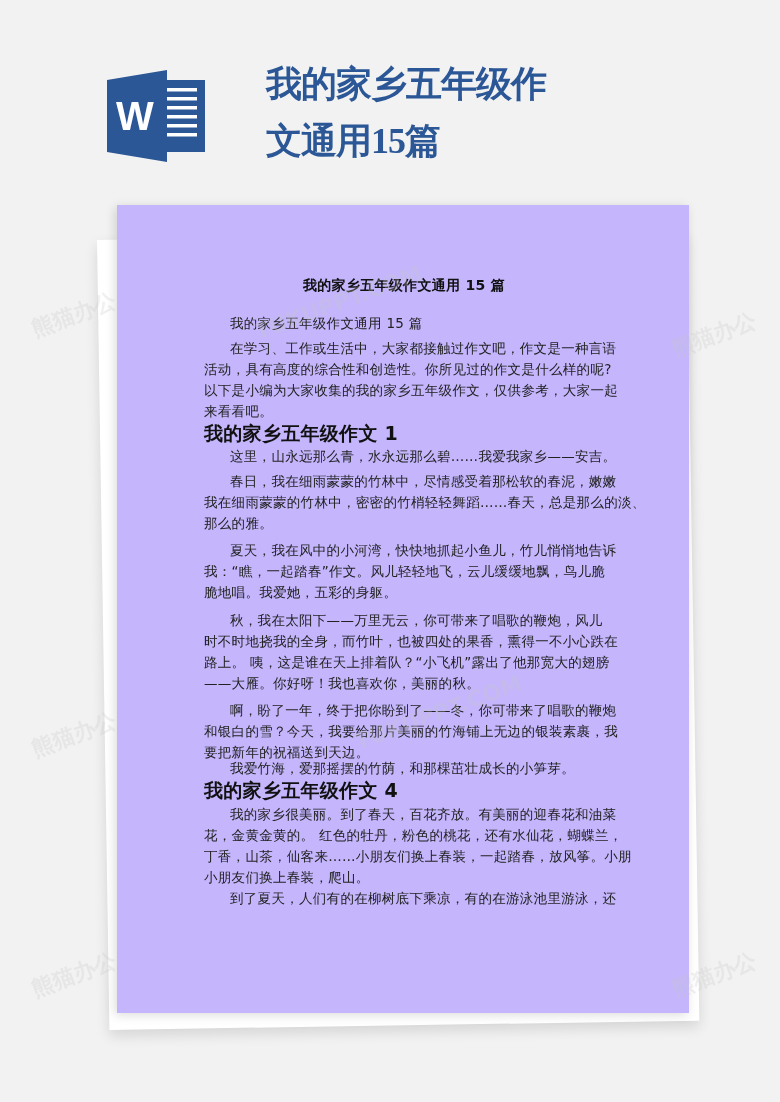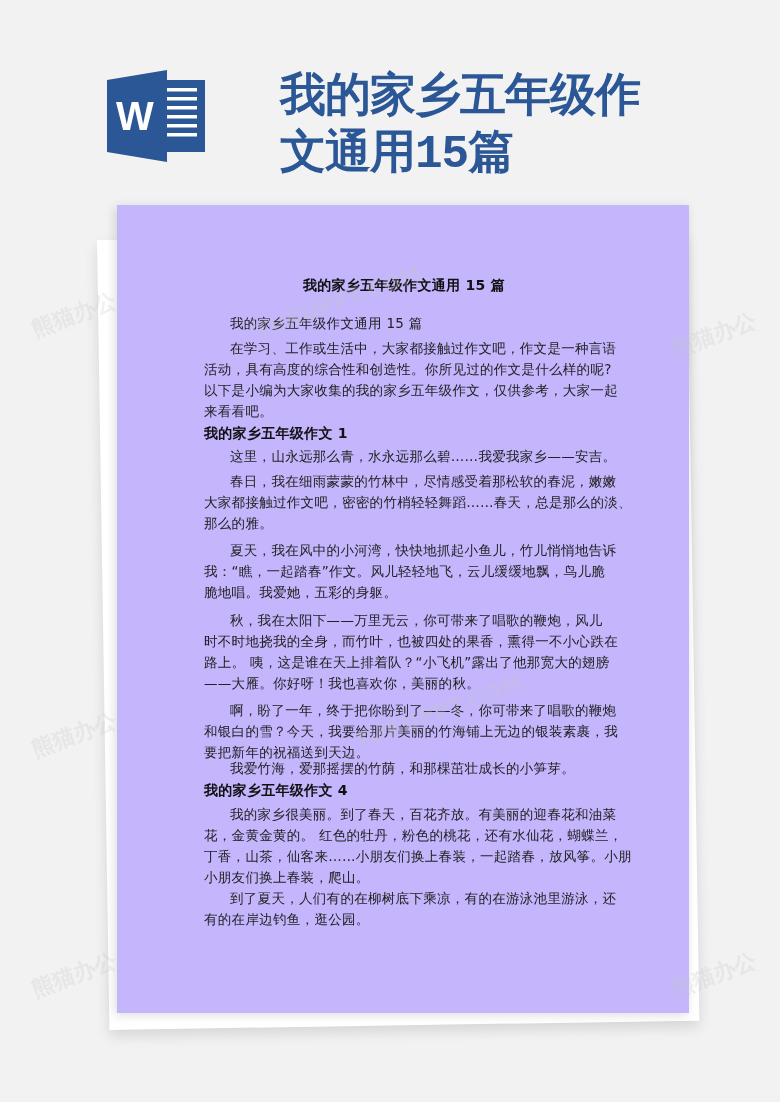--- a/index.html
+++ b/index.html
@@ -5,23 +5,23 @@
   html, body { margin: 0; padding: 0; }
   body {
     width: 780px; height: 1102px; overflow: hidden; position: relative;
     background: #f2f2f2;
     font-family: "DejaVu Sans", "Liberation Sans", sans-serif;
   }
   .header { position: absolute; left: 0; top: 0; width: 780px; height: 200px; }
   .word-icon { position: absolute; left: 107px; top: 70px; width: 100px; height: 92px; }
   .hero-title {
     position: absolute; left: 262px; top: 52px; width: 440px;
-    color: #2b5797; font-family: Liberation Mono, monospace;
-    font-weight: bold; font-size: 46px; line-height: 57px; letter-spacing: -1px;
-    margin: 18px;
+    color: #2b5797; font-family: Liberation Serif, serif;
+    font-weight: bold; font-size: 36px; line-height: 57px; letter-spacing: -1px;
+    margin: 4px;
   }
   .sheet-back {
     position: absolute; left: 97px; top: 240px; width: 590px; height: 790px;
     background: #fff; transform: rotate(-0.9deg); transform-origin: left top;
     box-shadow: 0 6px 14px rgba(0,0,0,0.12);
   }
   .sheet {
     position: absolute; left: 117px; top: 205px; width: 572px; height: 808px;
     background: #c4b5fd; box-shadow: -2px 2px 10px rgba(0,0,0,0.14);
   }
@@ -29,21 +29,21 @@
     position: absolute; left: 87px; top: 0; width: 400px;
     font-size: 13.5px; color: #222; line-height: 21px; letter-spacing: 0.3px;
   }
   .doc-title {
     position: absolute; left: 0; top: 70px; width: 400px; text-align: center;
     font-weight: bold; font-size: 14px; margin: 0; color: #111;
   }
   .para { position: absolute; left: 0; width: 400px; margin: 0; white-space: nowrap; }
   .para .ln { display: block; }
   .para .ln.indent { padding-left: 26px; }
-  .sec { position: absolute; left: 0; margin: 0; font-weight: bold; font-size: 14px; color: #111; }
+  .sec { position: absolute; left: 0; margin: 0; font-weight: bold; font-size: 19px; color: #111; }
   .wm {
     position: absolute; color: rgba(200,200,200,0.28); font-size: 22px; font-weight: bold;
     transform: rotate(-20deg); white-space: nowrap; pointer-events: none;
   }
 </style>
 </head>
 <body>
 
 <div class="header">
   <svg class="word-icon" viewBox="0 0 100 92">
@@ -81,21 +81,21 @@
       <span class="ln">来看看吧。</span>
     </p>
 
     <h3 class="sec" style="top:218px">我的家乡五年级作文 1</h3>
 
     <p class="para" style="top:241px">
       <span class="ln indent">这里，山永远那么青，水永远那么碧……我爱我家乡——安吉。</span>
     </p>
     <p class="para" style="top:266px">
       <span class="ln indent">春日，我在细雨蒙蒙的竹林中，尽情感受着那松软的春泥，嫩嫩</span>
-      <span class="ln">大家都接触过作文吧，密密的竹梢轻轻舞蹈……春天，总是那么的淡、</span>
+      <span class="ln">我在细雨蒙蒙的竹林中，密密的竹梢轻轻舞蹈……春天，总是那么的淡、</span>
       <span class="ln">那么的雅。</span>
     </p>
     <p class="para" style="top:335px">
       <span class="ln indent">夏天，我在风中的小河湾，快快地抓起小鱼儿，竹儿悄悄地告诉</span>
       <span class="ln">我：“瞧，一起踏春”作文。风儿轻轻地飞，云儿缓缓地飘，鸟儿脆</span>
       <span class="ln">脆地唱。我爱她，五彩的身躯。</span>
     </p>
     <p class="para" style="top:405px">
       <span class="ln indent">秋，我在太阳下——万里无云，你可带来了唱歌的鞭炮，风儿</span>
       <span class="ln">时不时地挠我的全身，而竹叶，也被四处的果香，熏得一不小心跌在</span>
@@ -114,21 +114,20 @@
     <h3 class="sec" style="top:575px">我的家乡五年级作文 4</h3>
 
     <p class="para" style="top:599px">
       <span class="ln indent">我的家乡很美丽。到了春天，百花齐放。有美丽的迎春花和油菜</span>
       <span class="ln">花，金黄金黄的。 红色的牡丹，粉色的桃花，还有水仙花，蝴蝶兰，</span>
       <span class="ln">丁香，山茶，仙客来……小朋友们换上春装，一起踏春，放风筝。小朋</span>
       <span class="ln">小朋友们换上春装，爬山。</span>
     </p>
     <p class="para" style="top:683px">
       <span class="ln indent">到了夏天，人们有的在柳树底下乘凉，有的在游泳池里游泳，还</span>
-      <span class="ln">有的在岸边钓鱼，逛公园。</span>
     </p>
   </div>
 </div>
 
 <div class="wm" style="left:30px;top:300px">熊猫办公</div>
 <div class="wm" style="left:250px;top:290px">TUKUPPT.COM</div>
 <div class="wm" style="left:670px;top:320px">熊猫办公</div>
 <div class="wm" style="left:30px;top:720px">熊猫办公</div>
 <div class="wm" style="left:350px;top:700px">TUKUPPT.COM</div>
 <div class="wm" style="left:670px;top:960px">熊猫办公</div>

